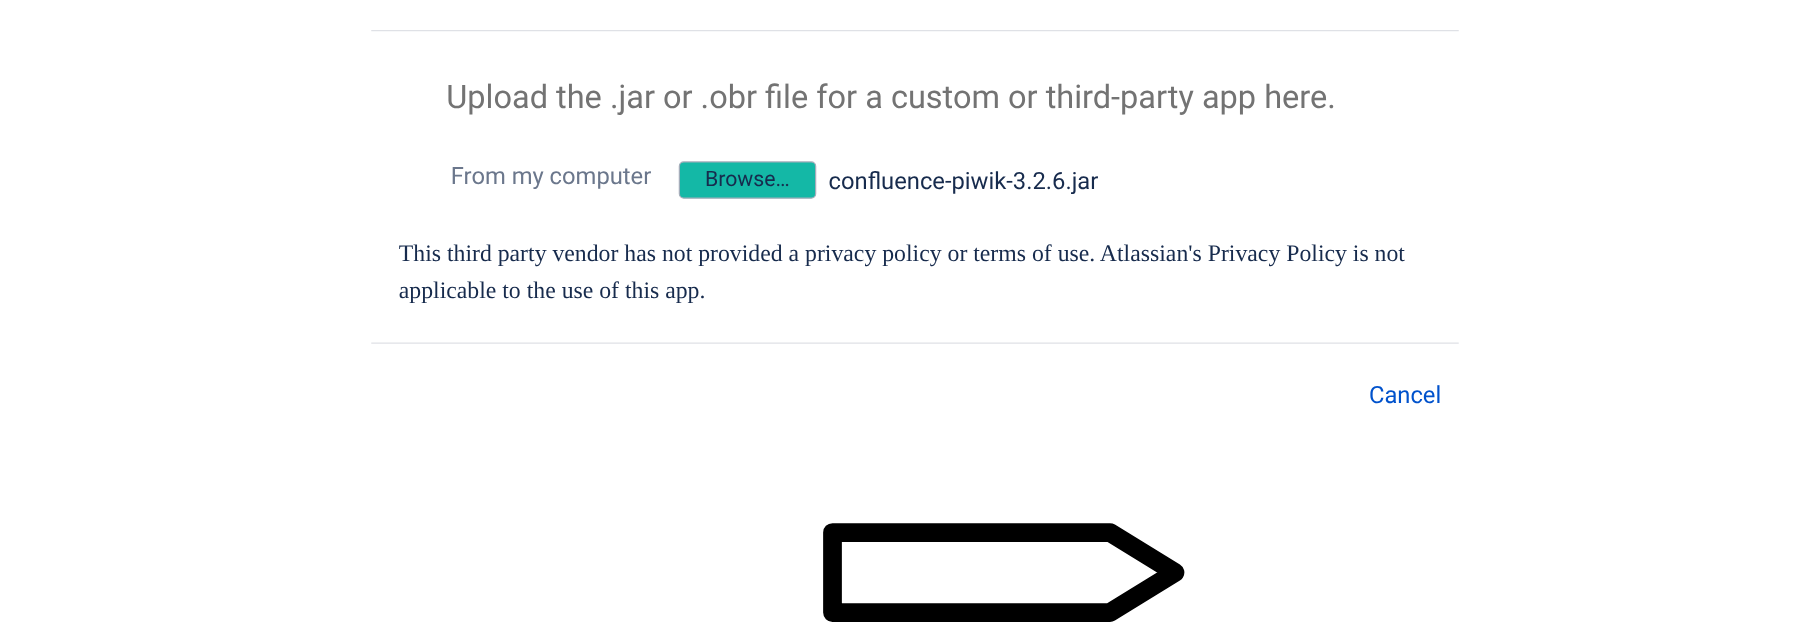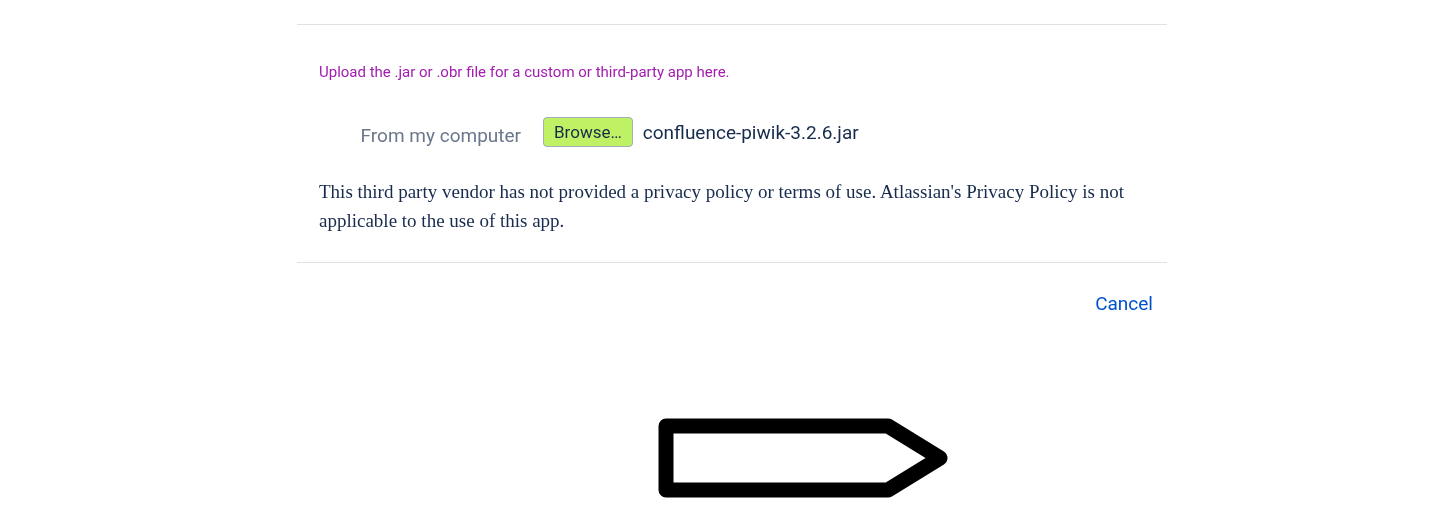--- a/index.html
+++ b/index.html
@@ -29,49 +29,50 @@
     }
     .divider {
       border: none;
       border-top: 1px solid #DFE1E6;
       margin: 0;
     }
     .body-section {
       padding: 38px 22px 26px 22px;
     }
     .instruction {
-      font-size: 15px;
-      color: #a21caf;
+      font-size: 26px;
+      color: #737373;
       margin-bottom: 36px;
+      margin-left: 38px;
     }
     .form-row {
       display: flex;
-      align-items: flex-end;
+      align-items: flex-start;
       margin-bottom: 30px;
     }
     .form-label {
       width: 224px;
       text-align: right;
       font-size: 19px;
       color: #6B778C;
       padding-right: 22px;
     }
     .file-row-content {
       display: flex;
       align-items: center;
       gap: 10px;
     }
     .browse-btn {
       font-family: inherit;
       font-size: 17px;
       color: #172B4D;
-      background: #bef264;
+      background: #14b8a6;
       border: 1px solid #A5ADBA;
       border-radius: 4px;
-      padding: 4px 10px;
+      padding: 4px 20px;
       cursor: pointer;
     }
     .filename {
       font-size: 19px;
       color: #172B4D;
     }
     .url-input {
       width: 524px;
       height: 42px;
       border: 1px solid #DFE1E6;

